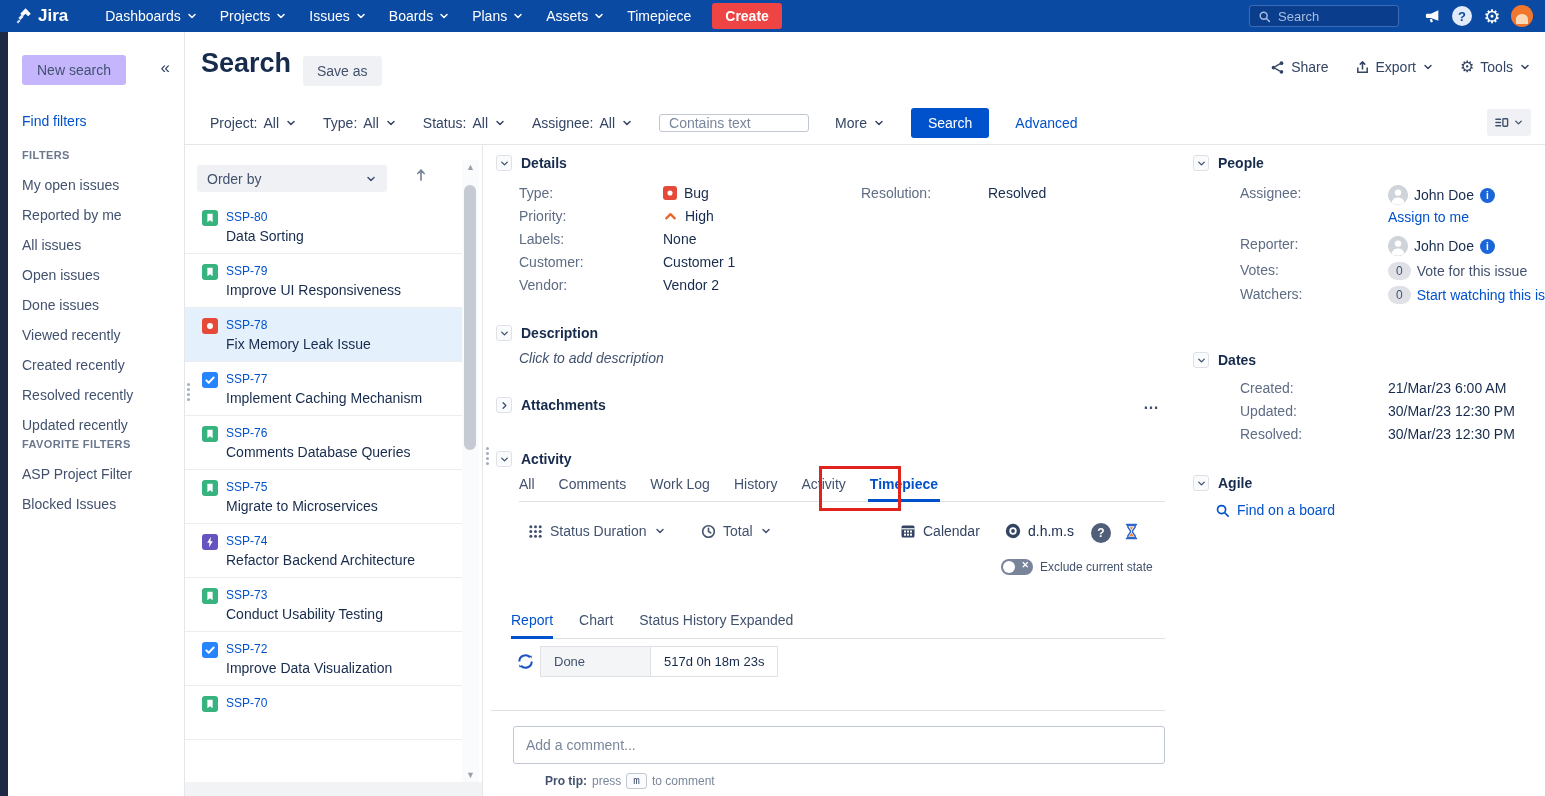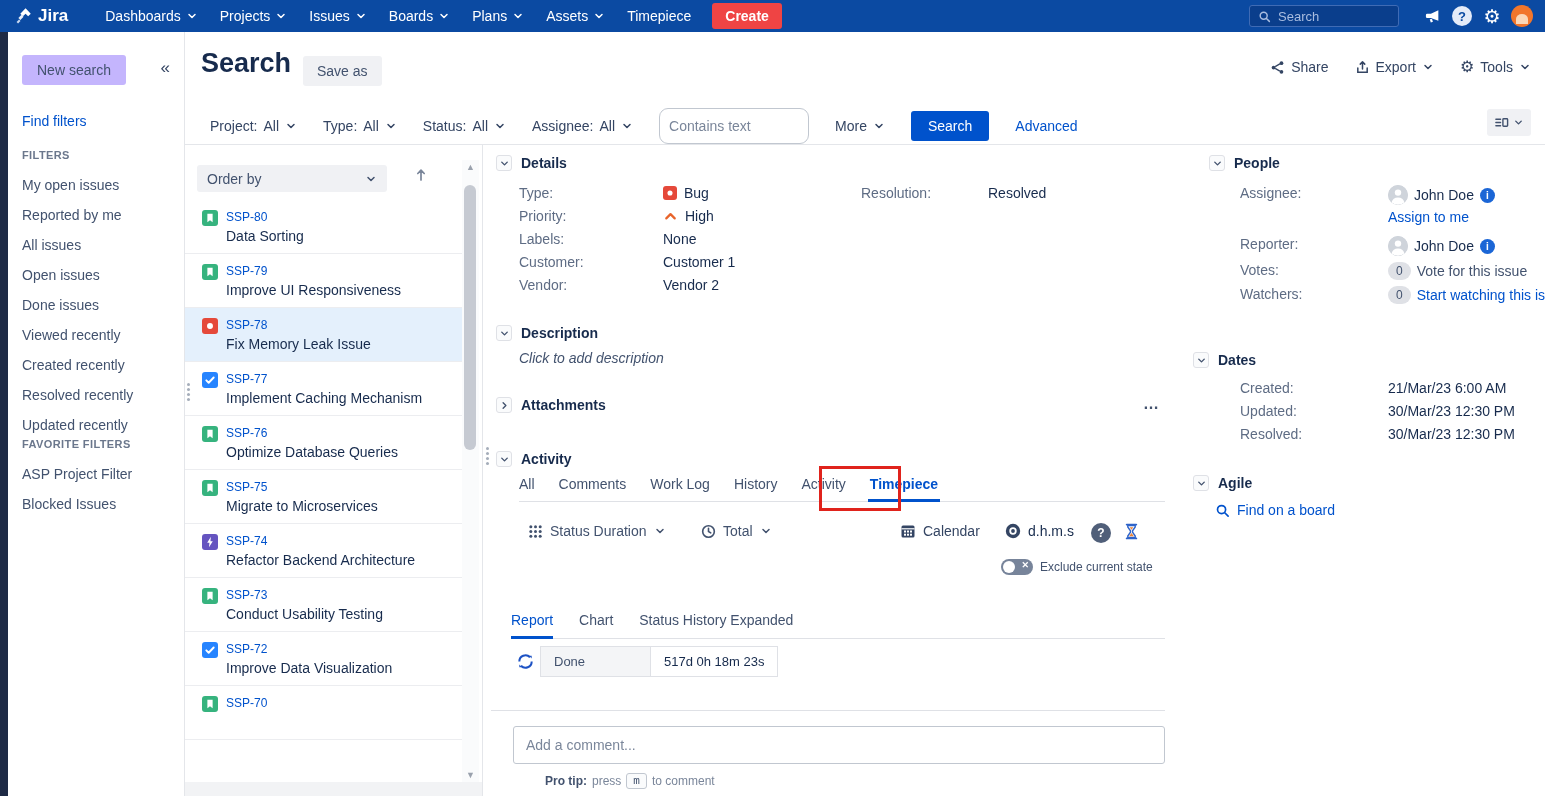--- a/index.html
+++ b/index.html
@@ -45,21 +45,21 @@
   #mainheader { position:absolute; left:185px; top:32px; width:1360px; height:113px; background:#fff;
     border-bottom:1px solid #E4E6EA; }
   .page-title { position:absolute; left:16px; top:16px; font-size:27px; font-weight:600; color:#172B4D; }
   .save-as-btn { position:absolute; left:118px; top:24px; background:#F0F1F4; border:none; border-radius:3px;
     padding:7px 14px; font-size:14px; color:#42526E; font-family:inherit; cursor:pointer; }
   .hdr-actions { position:absolute; right:14px; top:27px; display:flex; gap:26px; align-items:center; }
   .hdr-action { display:flex; align-items:center; gap:6px; font-size:14px; color:#344563; cursor:pointer; }
   .hdr-action .gear-txt { font-size:16px; color:#344563; line-height:1; }
   .filter-row { position:absolute; left:25px; top:76px; display:flex; align-items:center; gap:26px; }
   .fdrop { display:flex; align-items:center; gap:6px; font-size:14px; color:#344563; cursor:pointer; white-space:nowrap; }
-  .contains-input { width:150px; height:36px; border:1px solid #C1C7D0; border-radius:9px;
+  .contains-input { width:150px; height:18px; border:1px solid #C1C7D0; border-radius:3px;
     font-size:14px; color:#6d28d9; padding:0 9px; font-family:inherit; }
   .contains-input::placeholder { color:#7A869A; }
   .search-btn { background:#0052CC; color:#fff; border:none; border-radius:3px; padding:7px 17px;
     font-size:14px; font-weight:500; font-family:inherit; cursor:pointer; }
   .advanced-link { color:#0052CC; font-size:14px; text-decoration:none; cursor:pointer; }
   .view-switch { position:absolute; right:14px; top:77px; width:44px; height:27px; background:#F0F1F4;
     border:none; border-radius:3px; display:flex; align-items:center; justify-content:center; gap:4px;
     color:#42526E; cursor:pointer; }
 
   
@@ -488,21 +488,21 @@
           </div>
       </div>
       <div class="issue">
         <span class="type-ic ti-story">
             <svg class="ic" width="14" height="14">
               <use href="#i-bookmark"></use>
             </svg>
           </span>
         <div>
             <div class="issue-key">SSP-76</div>
-            <div class="issue-summary">Optimize Database Queries</div>
+            <div class="issue-summary">Comments Database Queries</div>
           </div>
       </div>
       <div class="issue">
         <span class="type-ic ti-story">
             <svg class="ic" width="14" height="14">
               <use href="#i-bookmark"></use>
             </svg>
           </span>
         <div>
             <div class="issue-key">SSP-75</div>
@@ -719,21 +719,21 @@
     <div class="comment-box">Add a comment...</div>
     <div class="pro-tip">
       <b>Pro tip:</b>
       <span>press</span>
       <span class="key-m">m</span>
       <span>to comment</span>
     </div>
   </section>
 
   <section id="rightpanel">
-    <div class="sec-head" style="left:19px; top:10px">
+    <div class="sec-head" style="left:3px; top:10px">
       <span class="twisty">
           <svg class="ic" width="11" height="11">
             <use href="#i-chevdown"></use>
           </svg>
         </span>
       <span>People</span>
     </div>
     <div class="rrow" style="top:40px">
       <span class="rlbl">Assignee:</span>
       <span class="rval">

